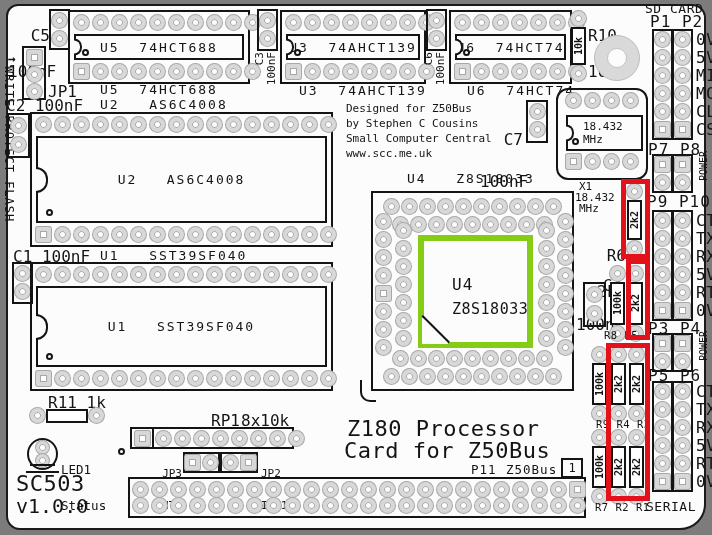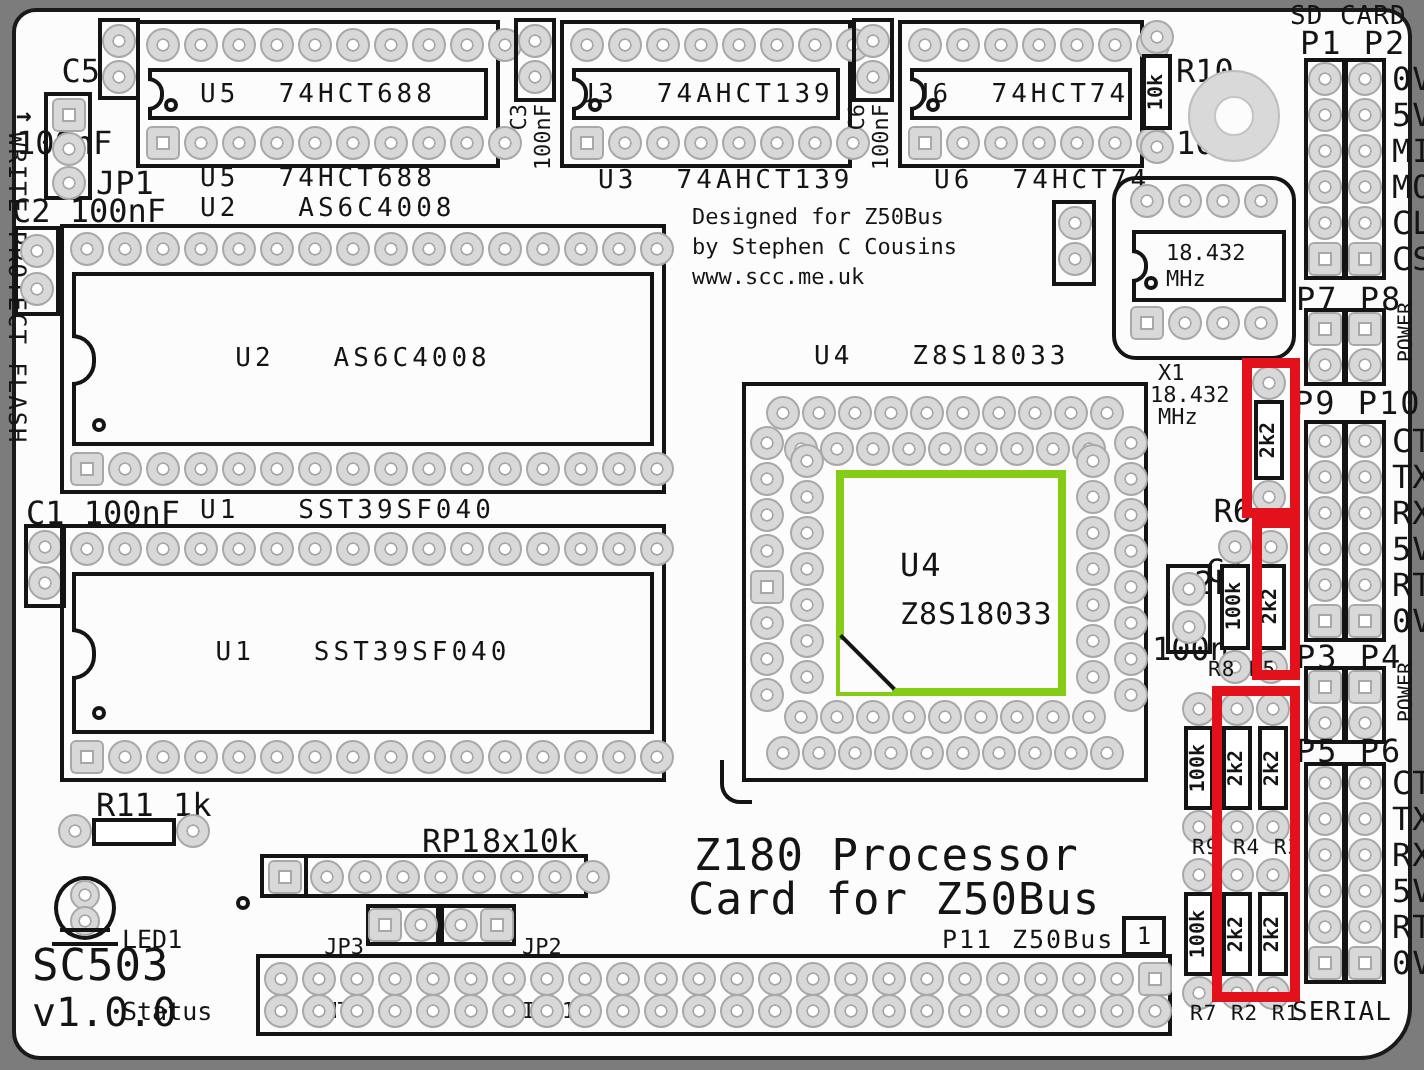--- a/index.html
+++ b/index.html
@@ -44,21 +44,21 @@
            display:flex; align-items:center; justify-content:center; font-size:10px; }
   .rbody-h { border:2px solid #141414; height:14px; width:42px; background:#fff; }
   .hl { position:absolute; border:5px solid var(--hl,#e2111c); z-index:6; }
   .hole { position:absolute; border-radius:50%; background:#d9d9d9; border:1px solid #bdbdbd;
           display:flex; align-items:center; justify-content:center; }
   .hole-inner { width:20px; height:20px; border-radius:50%; background:#fcfcfc; border:1px solid #c4c4c4; }
   .led-ring { position:absolute; border:2px solid #141414; border-radius:50%;
               display:flex; flex-direction:column; align-items:center; justify-content:center; }
   .led-ring::after { content:""; position:absolute; left:1px; right:1px; bottom:2px; border-top:2px solid #141414; }
   .u4 { position:absolute; border:2px solid #141414; }
-  .u4-inner { position:absolute; border:4px solid #84cc16; }
+  .u4-inner { position:absolute; border:6px solid #84cc16; }
   .u4-cut { position:absolute; left:-2px; bottom:-2px; width:26px; height:26px; background:#fcfcfc; }
   .u4-diag { position:absolute; left:-1px; bottom:25px; width:38px; border-top:2px solid #141414;
              transform-origin:0 0; transform:rotate(45deg); }
   .elbow { position:absolute; border-left:2px solid #141414; border-bottom:2px solid #141414;
            border-bottom-left-radius:10px; }
   .jbox { position:absolute; border:2px solid #141414; display:flex; align-items:center;
           justify-content:center; gap:3px; }
   .right { text-align:right; }
   .ctr { text-align:right; }
 </style>
@@ -266,22 +266,26 @@
     </div>
   <div class="pin-stack" style="left:696px;top:213px">
       <div class="pin-lbl">CT</div>
       <div class="pin-lbl">TX</div>
       <div class="pin-lbl">RX</div>
       <div class="pin-lbl">5V</div>
       <div class="pin-lbl">RT</div>
       <div class="pin-lbl">0V</div>
     </div>
 
-  <div class="t" style="left:346px;top:103px"><div class="credit-line">Designed for Z50Bus</div><div class="credit-line">by Stephen C Cousins</div><div class="credit-line">www.scc.me.uk</div></div>
-
+  <div class="t" style="left:346px;top:103px"><div class="credit-line">Designed for Z50Bus</div><div class="credit-line">by Stephen C Cousins</div><div class="credit-line">Small Computer Central</div><div class="credit-line">www.scc.me.uk</div></div>
+
+  <div class="t f12 right" style="left:480px;top:105px;width:43px;line-height:14px">
+    <div>C7</div>
+    <div>100nF</div>
+  </div>
   <div class="box scol" style="left:526px;top:100px;width:22px;height:43px;padding:2px;gap:3px;align-items:center">
       <i class="pad"></i>
       <i class="pad"></i>
     </div>
 
   <div class="box" style="left:556px;top:88px;width:92px;height:92px;border-radius:12px"></div>
   <div class="srow" style="position:absolute;left:566px;top:93px">
       <i class="pad"></i>
       <i class="pad"></i>
       <i class="pad"></i>

